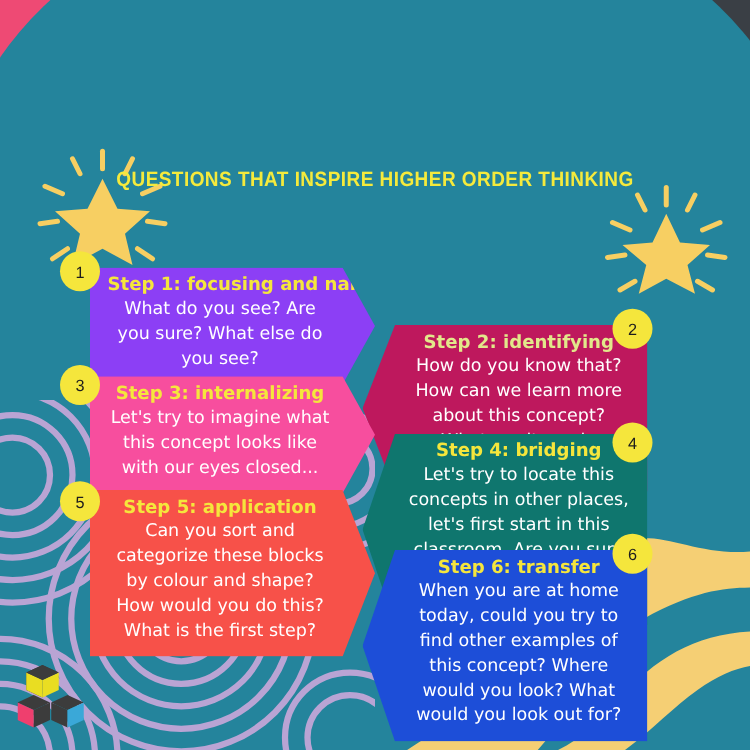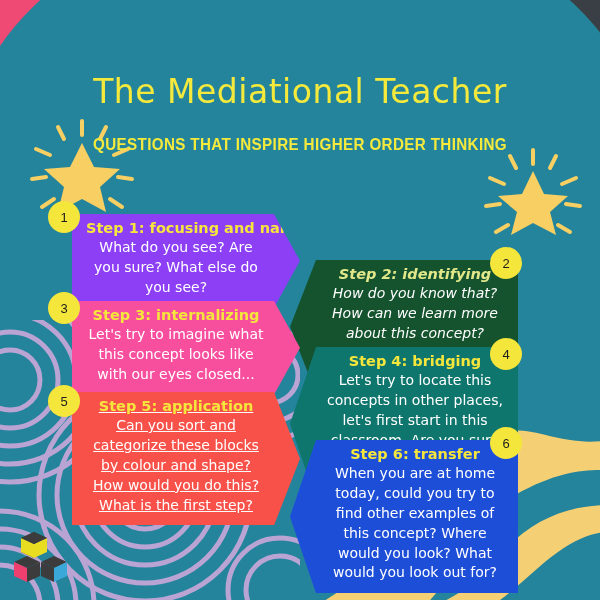--- a/index.html
+++ b/index.html
@@ -91,21 +91,21 @@
     font-size: 13px;
     display: flex; align-items: center; justify-content: center;
     z-index: 6;
   }
 
   
   #step1 { left: 72px;  top: 214px; width: 228px; background: #8c3ff5; }
   #step2 { left: 290px; top: 260px; width: 228px; background: #f3a94f; }
   #step3 { left: 72px;  top: 301px; width: 228px; background: #f74e9e; }
   #step4 { left: 290px; top: 347px; width: 228px; background: #6dcc4e; }
-  #step5 { left: 72px;  top: 392px; width: 228px; background: #f75149; text-decoration: underline; }
+  #step5 { left: 72px;  top: 392px; width: 228px; background: #f75149; }
   #step6 { left: 290px; top: 440px; width: 228px; background: #1cb8e0; }
 
   #b1 { left: 48px;  top: 201px; }
   #b2 { left: 490px; top: 247px; }
   #b3 { left: 48px;  top: 292px; }
   #b4 { left: 490px; top: 338px; }
   #b5 { left: 48px;  top: 385px; }
   #b6 { left: 490px; top: 427px; }
 
   .logo { position: absolute; left: 14px; bottom: 14px; width: 62px; height: 58px; }
@@ -170,30 +170,29 @@
       <line x1="78" y1="18" x2="72" y2="30"></line>
       <line x1="12" y1="40" x2="26" y2="46"></line>
       <line x1="98" y1="40" x2="84" y2="46"></line>
       <line x1="8" y1="68" x2="22" y2="66"></line>
       <line x1="102" y1="68" x2="88" y2="66"></line>
       <line x1="18" y1="94" x2="30" y2="87"></line>
       <line x1="92" y1="94" x2="80" y2="87"></line>
     </g>
   </svg>
 
-  <div class="title">The Mediational Teacher</div>
   <div class="subtitle">QUESTIONS THAT INSPIRE HIGHER ORDER THINKING</div>
 
   <div class="step left" id="step1" style="background: rgb(140, 63, 245);">
     <div class="step-title" style="color: rgb(245, 230, 60);">Step 1: focusing and naming</div>
     <div class="step-body">What do you see? Are you sure? What else do you see?</div>
   </div>
   <div class="badge" id="b1">1</div>
 
-  <div class="step right" id="step2" style="background: #14532d; font-style: italic;">
+  <div class="step right" id="step2" style="background: #be185d;">
     <div class="step-title" style="color: rgb(226, 232, 138);">Step 2: identifying</div>
     <div class="step-body">How do you know that? How can we learn more about this concept? What are its main features?</div>
   </div>
   <div class="badge" id="b2">2</div>
 
   <div class="step left" id="step3" style="background: rgb(247, 78, 158);">
     <div class="step-title" style="color: rgb(245, 230, 60);">Step 3: internalizing</div>
     <div class="step-body">Let's try to imagine what this concept looks like with our eyes closed...</div>
   </div>
   <div class="badge" id="b3">3</div>

